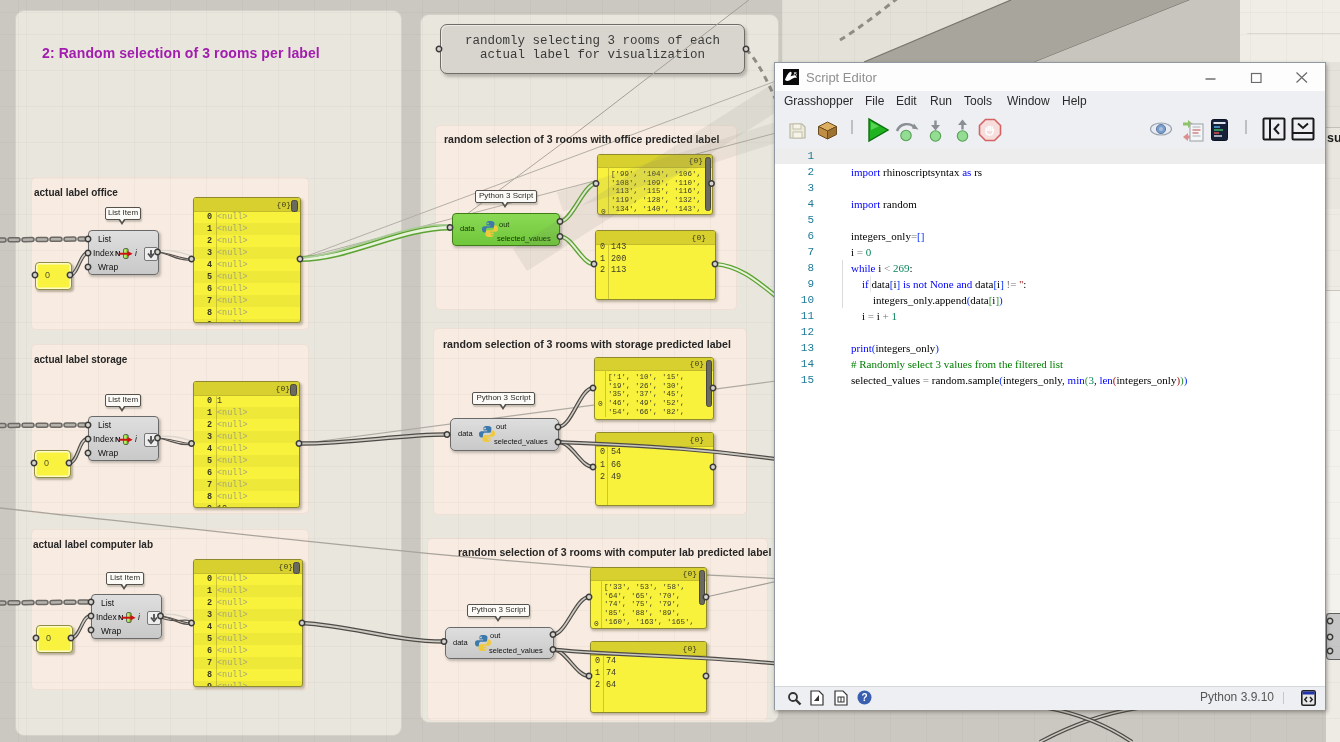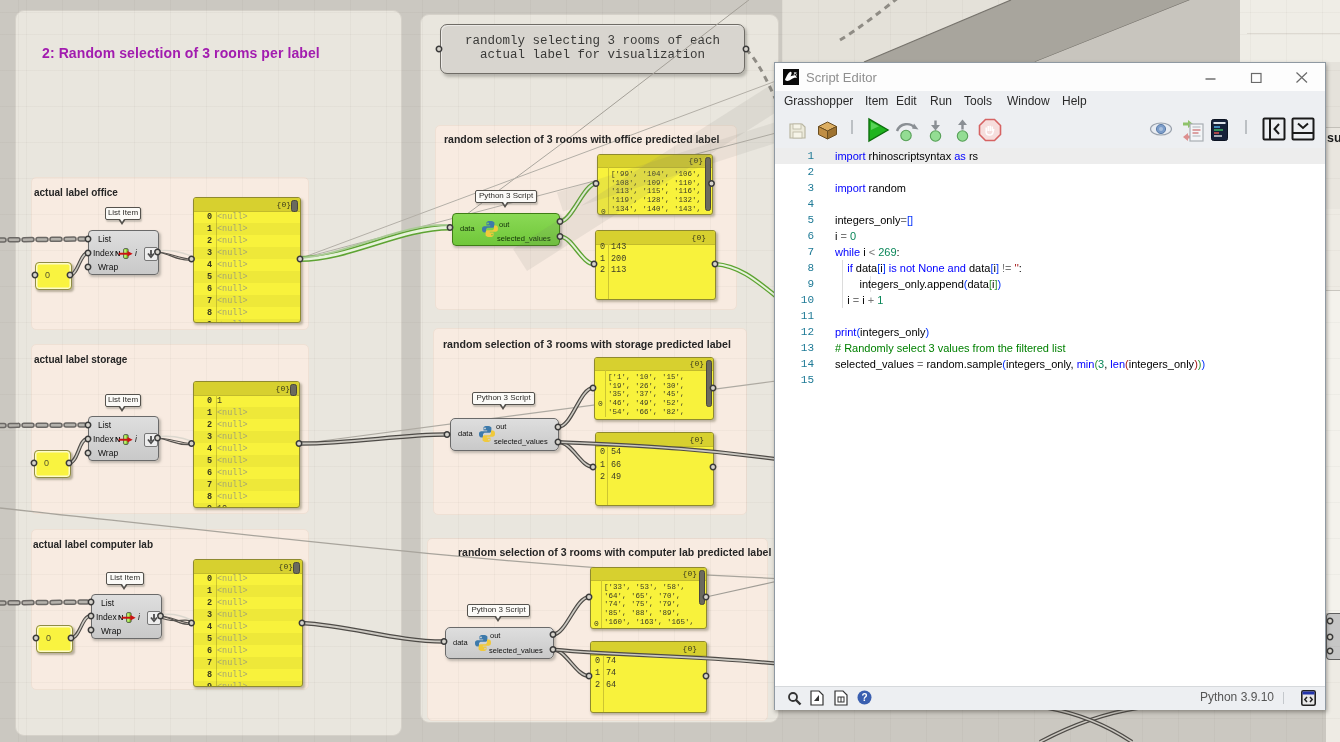--- a/index.html
+++ b/index.html
@@ -37,22 +37,22 @@
   
   #win{left:774px;top:62px;width:550px;height:646px;background:#fff;
        border:1px solid #8f99a2;box-shadow:1px 2px 4px rgba(60,58,52,0.45);}
   #titlebar{left:0;top:0;right:0;height:28px;background:#fdfdfd;}
   #menubar{left:0;top:28px;right:0;height:22px;background:#edeff2;}
   #toolbar{left:0;top:50px;right:0;height:35px;background:#edeff2;border-bottom:1px solid #dfe2e5;}
   .menuitem{position:absolute;top:2.5px;font-size:12px;color:#2a2a2a;}
   #code{left:0;top:85px;right:0;height:513px;background:#fff;overflow:hidden;}
   .gutter{position:absolute;left:0;top:0;width:39px;text-align:right;margin:0;
       font-family:"Liberation Mono",monospace;font-size:11px;line-height:16px;color:#1e7a96;}
-  .codetext{position:absolute;left:60px;top:0;margin:0;
-      font-family:Liberation Sans, sans-serif;font-size:11px;line-height:16px;color:#000;}
+  .codetext{position:absolute;left:60px;top:0;margin:16px;
+      font-family:Liberation Serif, serif;font-size:11px;line-height:16px;color:#000;}
   .k{color:#0000ff;} .n{color:#098658;} .s{color:#a31515;} .c{color:#008000;}
   .b{color:#0431fa;} .o{color:#767676;} .bg{color:#319331;}
   #tabsbar{left:0;top:598px;right:0;height:25px;background:#e2e5e9;border-top:1px solid #cdd2d7;}
   #botbar{left:0;top:623px;right:0;height:23px;background:#edeff2;border-top:1px solid #d6d9dc;}
 </style></head>
 <body>
 
 <div class="abs beige" style="left:15px;top:10px;width:385px;height:724px;"></div>
 <div class="abs beige" style="left:420px;top:14px;width:357px;height:707px;border-radius:9px;"></div>
 <div class="abs" style="left:782px;top:0;width:458px;height:62px;background:#e4e1d9;"></div>
@@ -535,21 +535,21 @@
       </svg>
     <svg class="abs" style="left:475px;top:8px;" width="14" height="12">
         <rect x="1.5" y="2.5" width="9.5" height="9" fill="none" stroke="#6a6a6a" stroke-width="1.2"></rect>
       </svg>
     <svg class="abs" style="left:520px;top:8px;" width="14" height="12">
         <path d="M1.5,1.5 L12,11.5 M12,1.5 L1.5,11.5" stroke="#6a6a6a" stroke-width="1.2"></path>
       </svg>
   </div>
   <div class="abs" id="menubar">
     <span class="menuitem" style="left:9px;">Grasshopper</span>
-    <span class="menuitem" style="left:90px;">Item</span>
+    <span class="menuitem" style="left:90px;">File</span>
     <span class="menuitem" style="left:121px;">Edit</span>
     <span class="menuitem" style="left:155px;">Run</span>
     <span class="menuitem" style="left:189px;">Tools</span>
     <span class="menuitem" style="left:232px;">Window</span>
     <span class="menuitem" style="left:287px;">Help</span>
   </div>
   <div class="abs" id="toolbar">
 
     <svg class="abs" style="left:14px;top:9px;" width="17" height="17">
       <path d="M1,2 L13,2 L16,5 L16,16 L1,16 Z" fill="#eceadb" stroke="#b9b6a2" stroke-width="1.2"></path>

